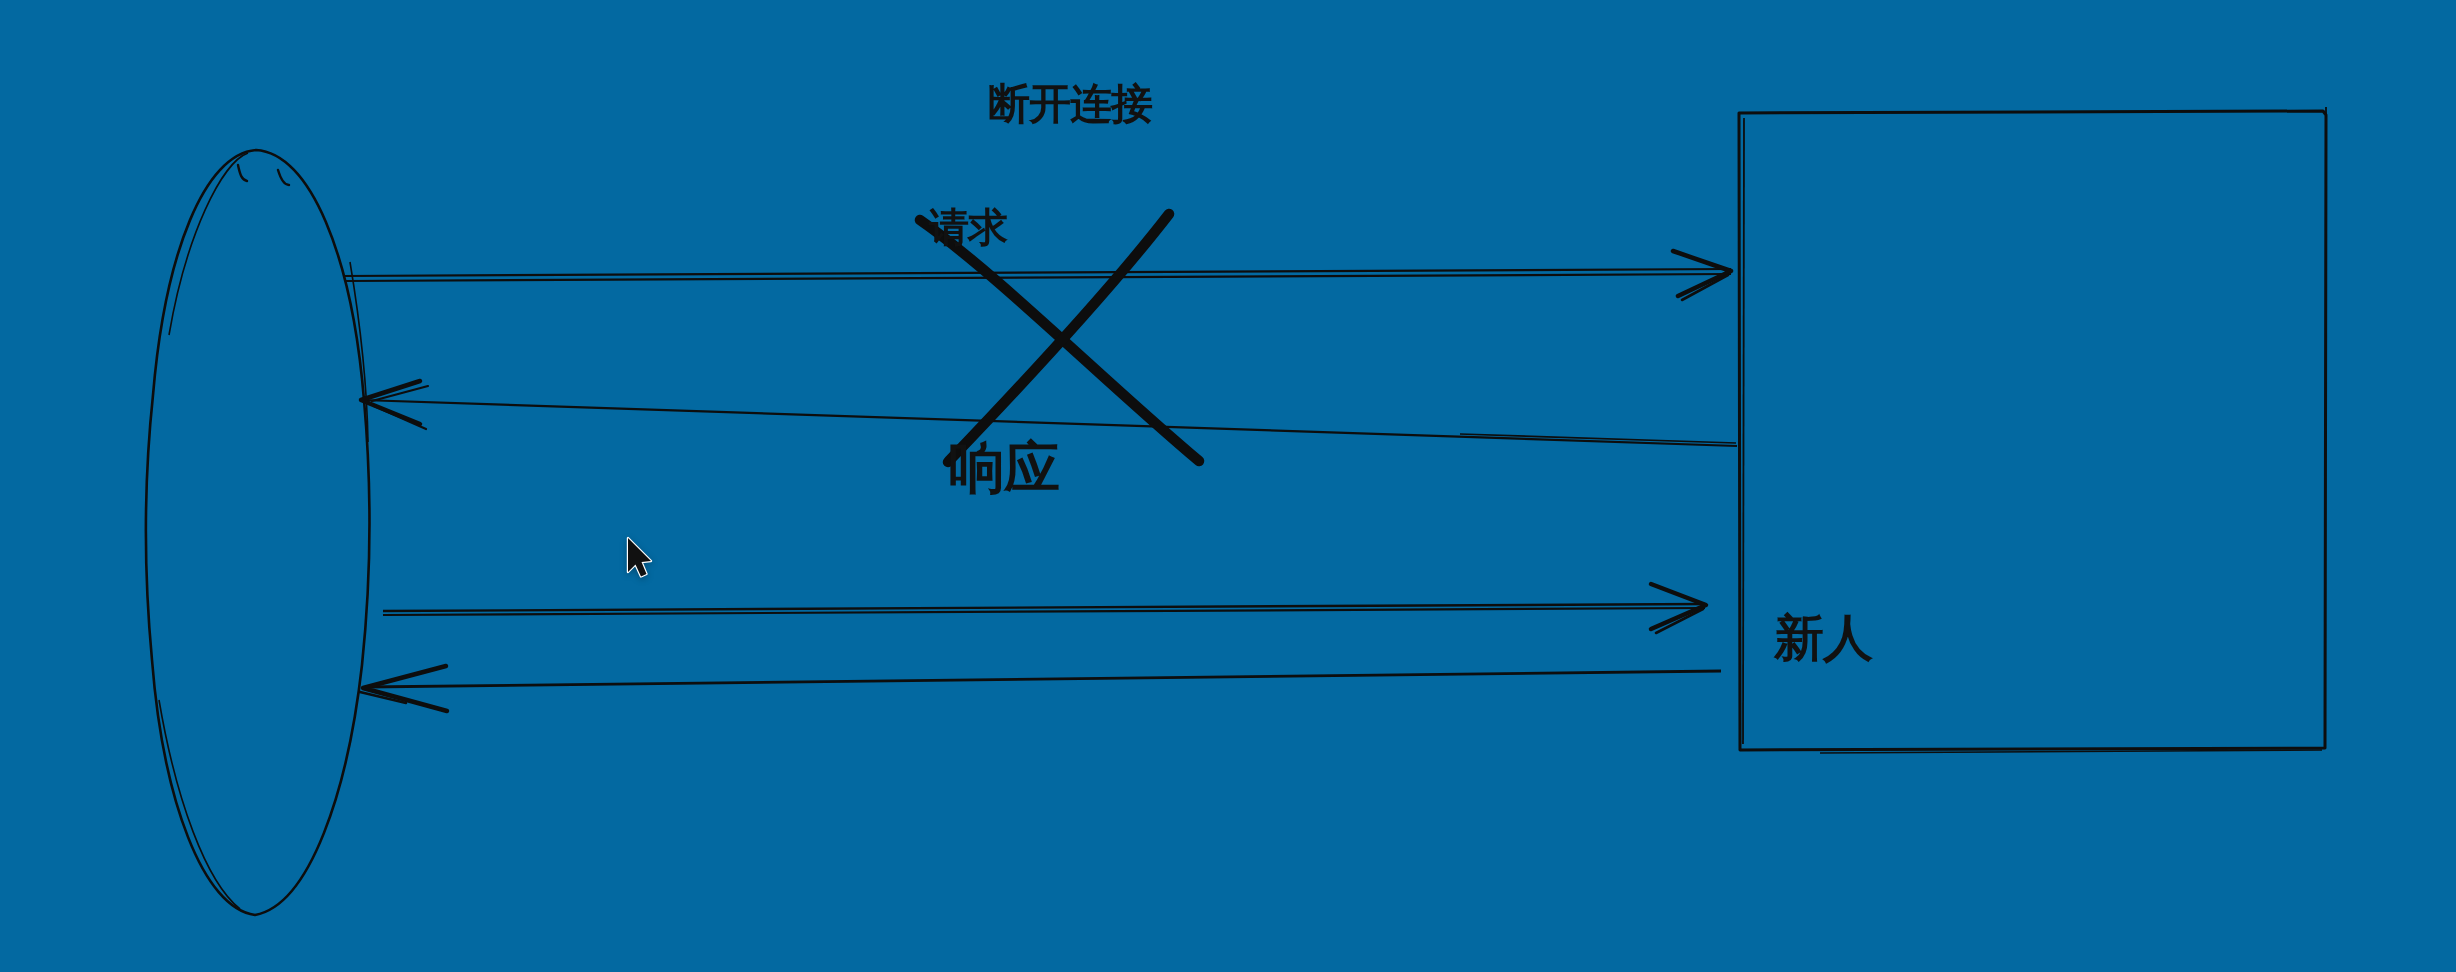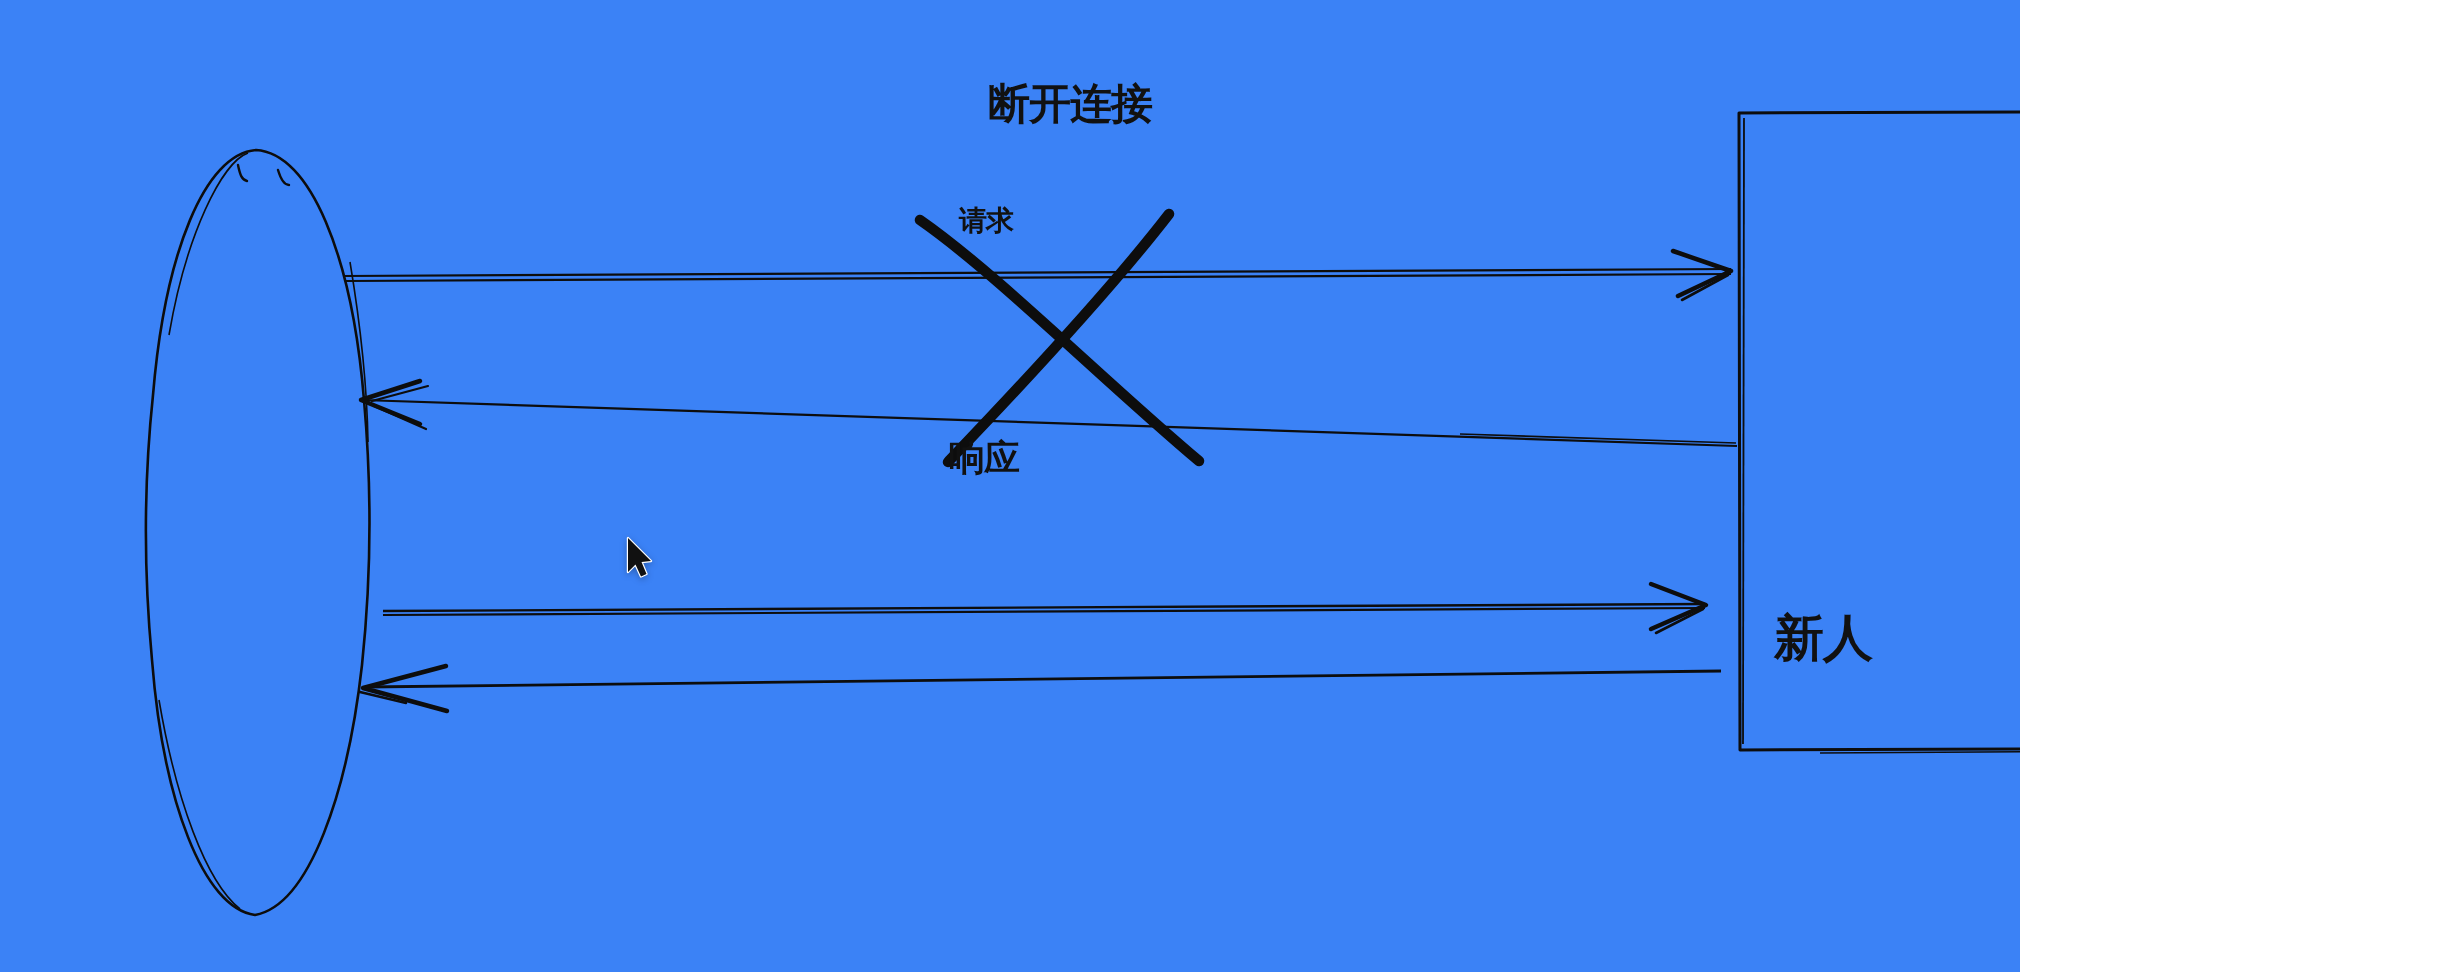--- a/index.html
+++ b/index.html
@@ -1,20 +1,20 @@
 <!DOCTYPE html>
 <html><head>
 <meta charset="utf-8">
 <style>
   html, body { margin: 0; padding: 0; background: #fff; }
   .canvas {
     position: relative;
-    width: 2020px;
+    width: 2456px;
     height: 972px;
-    background: #3b82f6;
+    background: #0369a1;
     overflow: hidden;
     font-family: "DejaVu Sans", "Liberation Sans", sans-serif;
   }
   .drawing {
     position: absolute;
     left: 0; top: 0;
     width: 2456px; height: 972px;
   }
   .ink {
     stroke: #0d0d0d;
@@ -22,22 +22,22 @@
   }
   .lbl {
     position: absolute;
     color: #111111;
     font-weight: 600;
     line-height: 1;
     white-space: nowrap;
     letter-spacing: -1px;
   }
   .lbl-disconnect { left: 988px;  top: 83px;  font-size: 42px; }
-  .lbl-request    { left: 959px;  top: 207px; font-size: 28px; }
-  .lbl-response   { left: 949px;  top: 440px; font-size: 36px; }
+  .lbl-request    { left: 929px;  top: 207px; font-size: 40px; }
+  .lbl-response   { left: 949px;  top: 440px; font-size: 56px; }
   .lbl-newcomer   { left: 1774px; top: 613px; font-size: 50px; }
   .cursor-shadow { filter: drop-shadow(0 2px 3px rgba(0,0,0,0.25)); }
 </style>
 </head>
 <body>
 
 <div class="canvas">
 
   <svg class="drawing" viewBox="0 0 2456 972" xmlns="http://www.w3.org/2000/svg">
 

